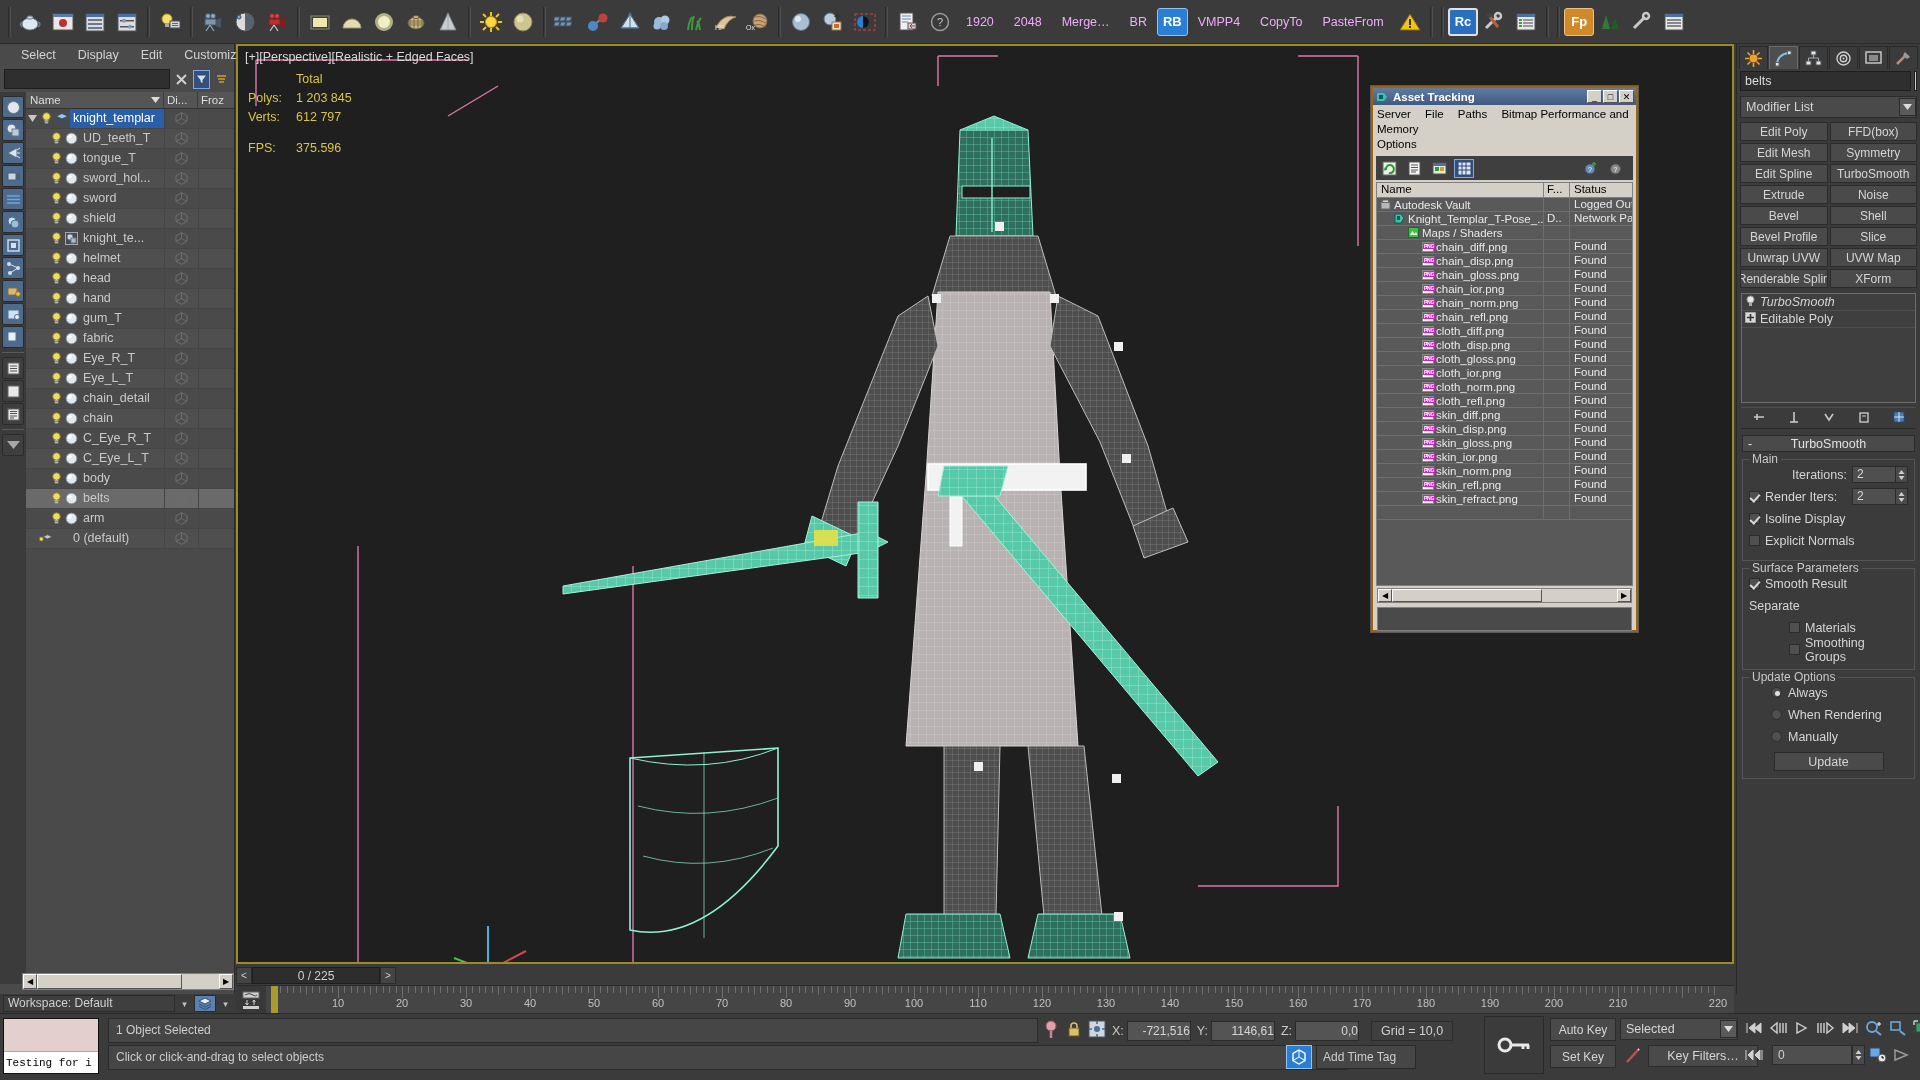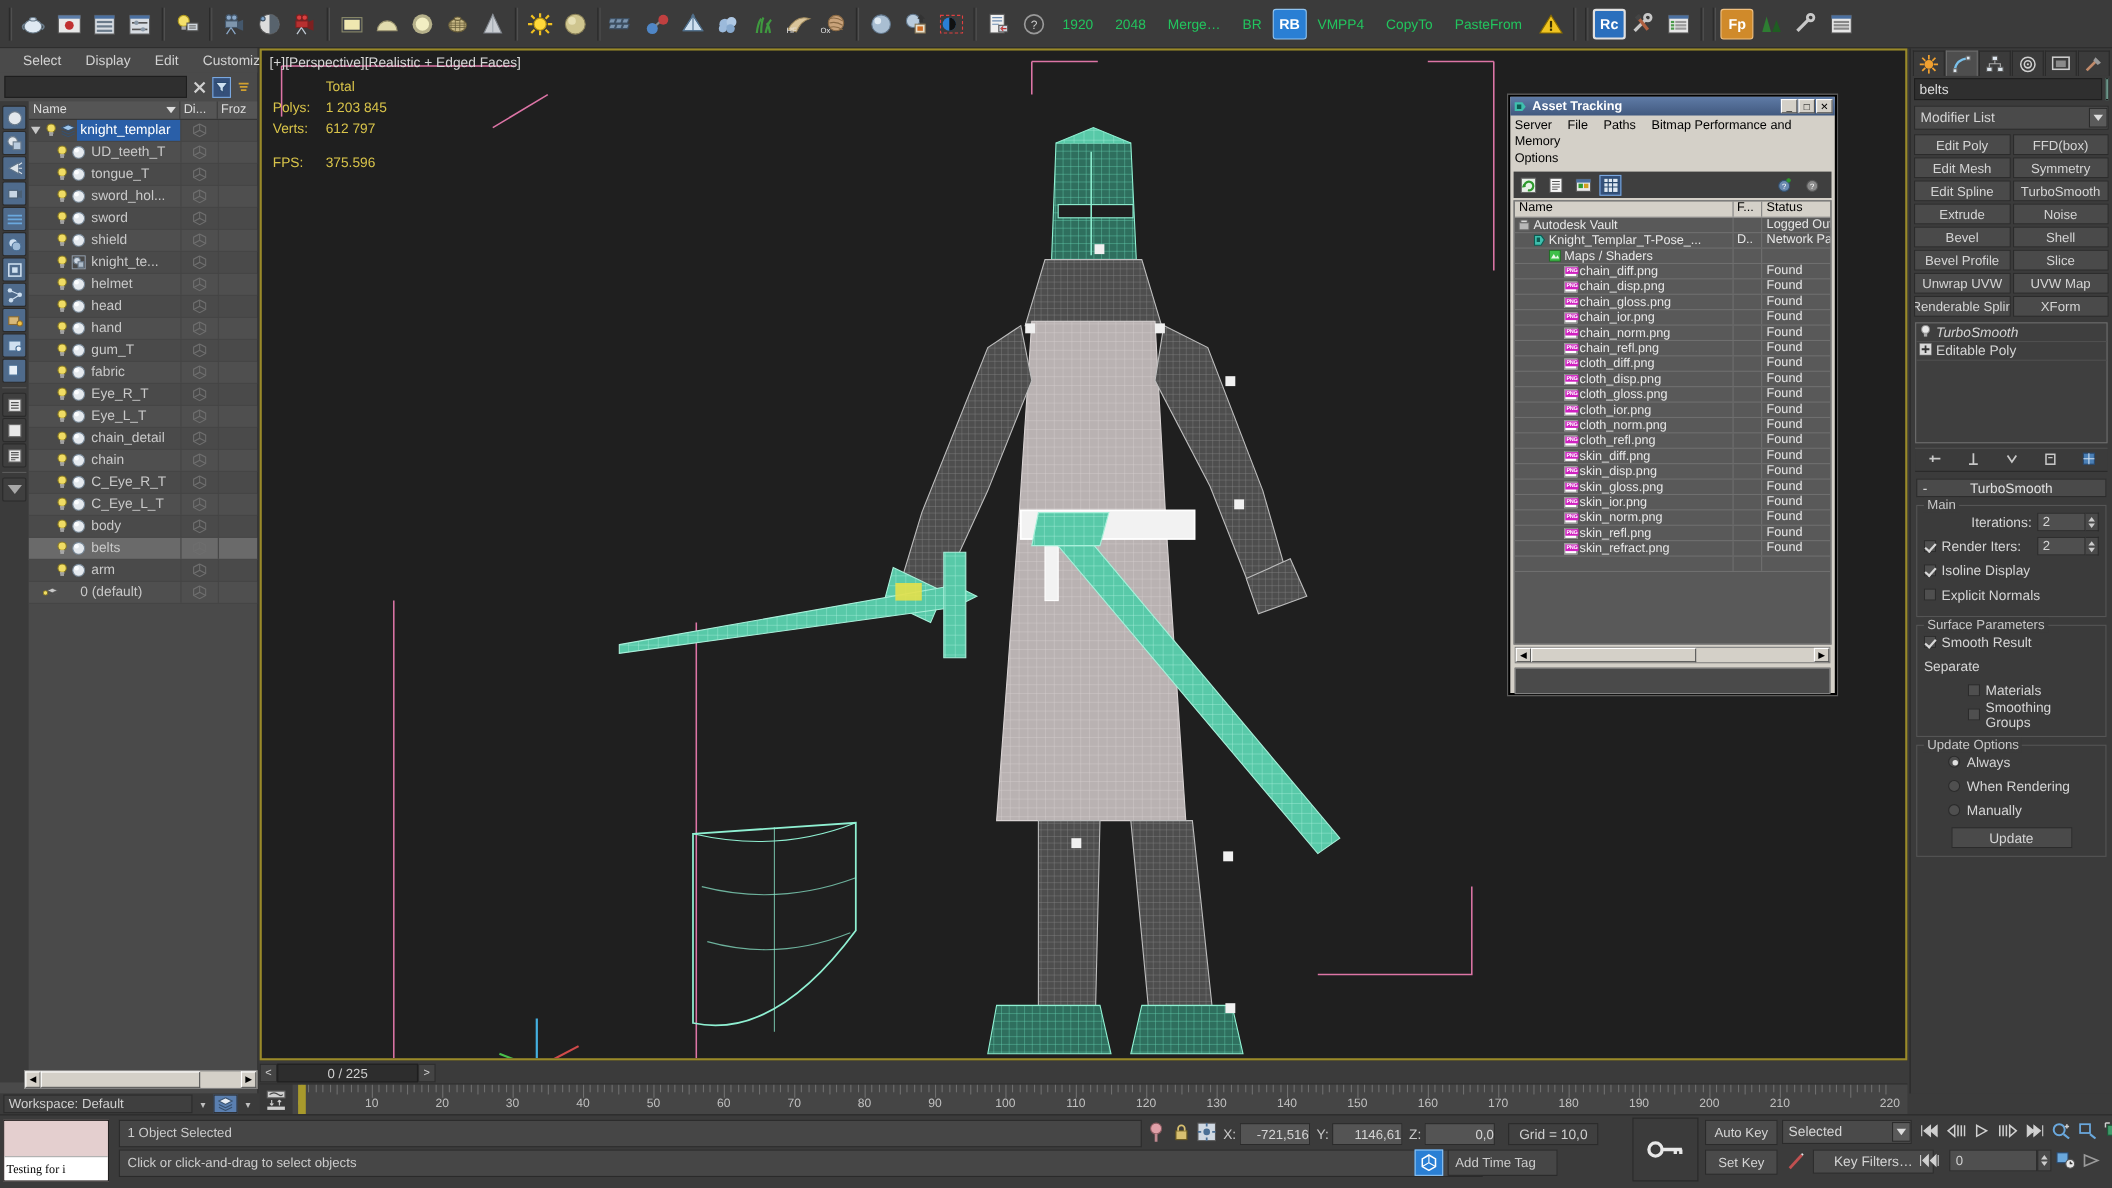--- a/index.html
+++ b/index.html
@@ -10,21 +10,21 @@
   
   .toolbar{ position:absolute; left:0; top:0; width:1920px; height:44px;
     background:#3b3b3b; border-bottom:1px solid #2a2a2a; display:flex;
     align-items:center; padding-left:4px; }
   .tb-sep{ width:3px; height:30px; margin:0 4px;
     border-left:1px solid #2a2a2a; border-right:1px solid #4f4f4f; }
   .tb-btn{ width:30px; height:30px; margin:0 1px; display:flex;
     align-items:center; justify-content:center; border-radius:2px; }
   .tb-btn svg{ display:block; }
   .tb-txt{ height:30px; padding:0 10px; display:flex; align-items:center;
-    color:#22c55e; font-size:12.5px; white-space:nowrap; }
+    color:#f0abfc; font-size:12.5px; white-space:nowrap; }
   .tb-box{ height:28px; min-width:30px; padding:0 5px; display:flex;
     align-items:center; justify-content:center; font-weight:bold; font-size:13px;
     border-radius:3px; }
   .rb-box{ background:#2a7fd4; color:#fff; border:1px solid #8fc3f0; }
   .fp-box{ background:#d08a2a; color:#fff; border:1px solid #f0c080; }
 
   
   .scene{ position:absolute; left:0; top:44px; width:235px; height:950px;
     background:#4a4a4a; border-right:1px solid #2a2a2a; }
   .scene-menu{ height:22px; display:flex; align-items:center; gap:0px;
@@ -66,22 +66,22 @@
   .viewport{ position:absolute; left:236px; top:44px; width:1498px; height:920px;
     background:#1f1f1f; border:2px solid #9a8a2a; overflow:hidden; }
   .vp-label{ position:absolute; left:7px; top:4px; color:#d8d8d8; font-size:12.5px; }
   .vp-stats{ position:absolute; left:10px; top:24px; color:#d9c44a; font-size:12.5px;
     line-height:19px; }
   .vp-stats table{ border-collapse:collapse; }
   .vp-stats td{ padding:0 4px 0 0; }
   .vp-stats td.v{ padding-left:10px; color:#d9c44a; }
 
   
-  .atwin{ position:absolute; left:1371px; top:86px; width:299px; height:546px;
-    background:#d4d0c8; border:2px solid #000000; box-shadow:0 0 0 1px #5a5a5a; }
+  .atwin{ position:absolute; left:1371px; top:86px; width:267px; height:546px;
+    background:#d4d0c8; border:2px solid #a16207; box-shadow:0 0 0 1px #5a5a5a; }
   .at-title{ height:17px; background:linear-gradient(to bottom,#5f7ba6,#41597f);
     display:flex; align-items:center; padding:0 2px; }
   .at-title .t{ flex:1; color:#fff; font-size:11.5px; font-weight:bold; padding-left:4px; }
   .at-wb{ width:15px; height:13px; margin-left:1px; background:#d4d0c8;
     border:1px solid #fff; border-right-color:#555; border-bottom-color:#555;
     display:flex; align-items:center; justify-content:center; font-size:9px; color:#000;}
   .at-menu{ padding:2px 4px; color:#000; font-size:11.5px; line-height:15px; }
   .at-menu span{ margin-right:11px; }
   .at-toolbar{ margin:2px 3px 0 3px; height:24px; background:#3f3f3f;
     display:flex; align-items:center; padding:0 3px; }
@@ -191,21 +191,21 @@
   .ruler .lab{ position:absolute; top:11px; font-size:11px; color:#c0c0c0;
     transform:translateX(-50%); }
   .ruler .slider{ position:absolute; top:0; width:7px; height:28px; background:#a89a2c; }
 
   .botbar{ position:absolute; left:0; top:1013px; width:1920px; height:67px;
     background:#3b3b3b; border-top:1px solid #2a2a2a; }
   .listener{ position:absolute; left:3px; top:4px; width:96px; height:56px;
     background:#e4cfcf; border:1px solid #111; }
   .listener .pink{ height:32px; background:#e4cfcf; }
   .listener .white{ height:22px; background:#fff; color:#000; font-size:11px;
-    font-family:Liberation Serif, serif; padding-left:2px; line-height:22px;
+    font-family:Liberation Mono, monospace; padding-left:2px; line-height:22px;
     overflow:hidden; white-space:nowrap; border-top:1px solid #aaa; }
   .stat1{ position:absolute; left:108px; top:4px; width:930px; height:25px;
     background:#464646; border:1px solid #2a2a2a; color:#ccc; font-size:12px;
     padding-left:7px; line-height:23px; }
   .stat2{ position:absolute; left:108px; top:31px; width:1240px; height:25px;
     background:#464646; border:1px solid #2a2a2a; color:#ccc; font-size:12px;
     padding-left:7px; line-height:23px; }
   .coordbar{ position:absolute; left:1042px; top:4px; height:25px; display:flex;
     align-items:center; gap:6px; }
   .cfield{ display:flex; align-items:center; }

